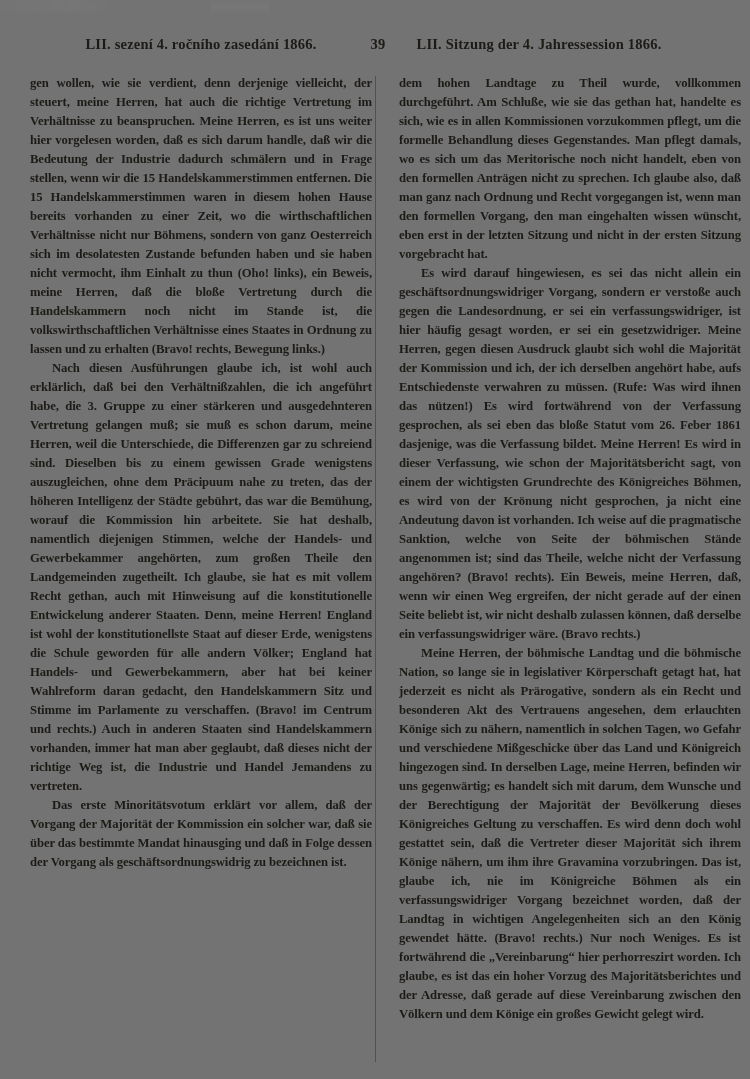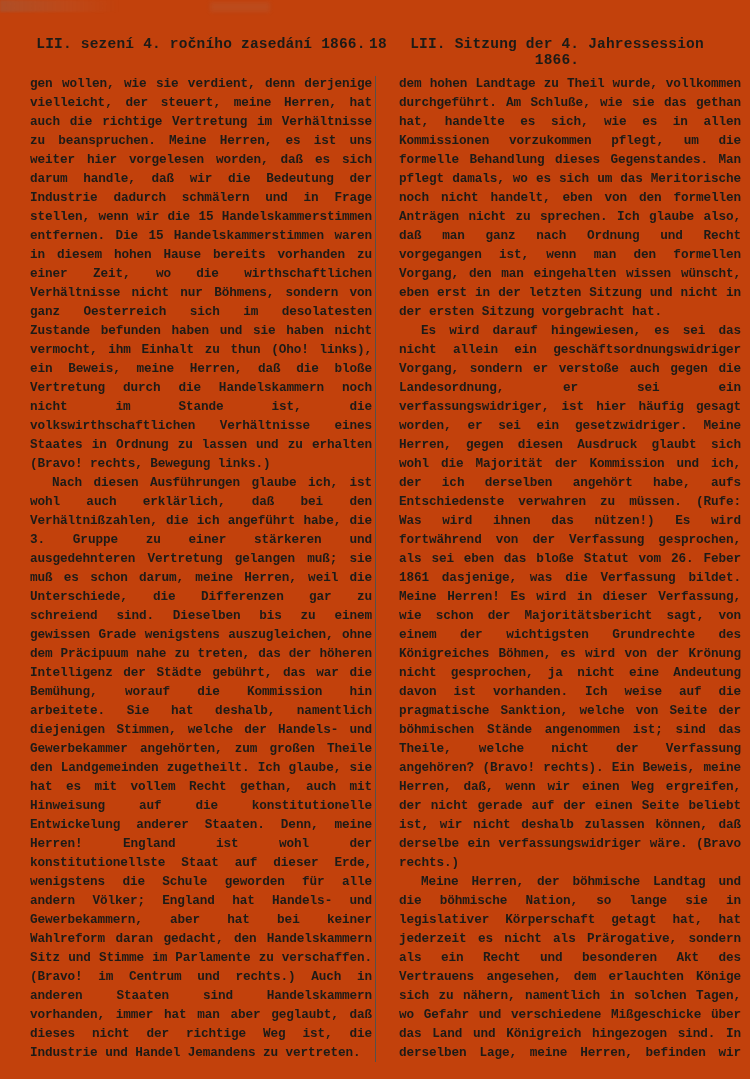--- a/index.html
+++ b/index.html
@@ -4,23 +4,23 @@
 <style>
   html, body {
     margin: 0;
     padding: 0;
     background: #ffffff;
   }
   .page {
     position: relative;
     width: 750px;
     height: 1079px;
-    background: #c2410c;
+    background: #737373;
     overflow: hidden;
-    font-family: Liberation Mono, monospace;
+    font-family: Liberation Serif, serif;
     color: #1d1b17;
   }
   
   .smudge {
     position: absolute;
     left: 0; top: 0;
     width: 120px; height: 12px;
     background: linear-gradient(90deg, rgba(120,120,120,.25), rgba(160,160,160,.08) 60%, transparent);
     filter: blur(1px);
   }
@@ -48,21 +48,21 @@
     text-align: center;
   }
   .hdr-num {
     position: absolute;
     left: 308px; top: 0;
     width: 80px;
     text-align: center;
   }
   .hdr-right {
     position: absolute;
-    left: 356px; top: 0;
+    left: 338px; top: 0;
     width: 342px;
     text-align: center;
   }
   main.columns {
     position: absolute;
     top: 74px;
     left: 30px;
     width: 692px;
     height: 992px;
   }
@@ -97,21 +97,21 @@
 </head>
 <body>
 
 <div class="page">
 
   <div class="smudge"></div>
   <div class="smudge2"></div>
 
   <header class="runhead">
     <span class="hdr-left">LII. sezení 4. ročního zasedání 1866.</span>
-    <span class="hdr-num">18</span>
+    <span class="hdr-num">39</span>
     <span class="hdr-right">LII. Sitzung der 4. Jahressession 1866.</span>
   </header>
 
   <main class="columns">
     <section class="col col-left">
         <p class="noindent">gen wollen, wie sie verdient, denn derjenige vielleicht, der steuert, meine Herren, hat auch die richtige Vertretung im Verhältnisse zu beanspruchen. Meine Herren, es ist uns weiter hier vorgelesen worden, daß es sich darum handle, daß wir die Bedeutung der Industrie dadurch schmälern und in Frage stellen, wenn wir die 15 Handelskammerstimmen entfernen. Die 15 Handelskammerstimmen waren in diesem hohen Hause bereits vorhanden zu einer Zeit, wo die wirthschaftlichen Verhältnisse nicht nur Böhmens, sondern von ganz Oesterreich sich im desolatesten Zustande befunden haben und sie haben nicht vermocht, ihm Einhalt zu thun (Oho! links), ein Beweis, meine Herren, daß die bloße Vertretung durch die Handelskammern noch nicht im Stande ist, die volkswirthschaftlichen Verhältnisse eines Staates in Ordnung zu lassen und zu erhalten (Bravo! rechts, Bewegung links.)</p>
         <p class="">Nach diesen Ausführungen glaube ich, ist wohl auch erklärlich, daß bei den Verhältnißzahlen, die ich angeführt habe, die 3. Gruppe zu einer stärkeren und ausgedehnteren Vertretung gelangen muß; sie muß es schon darum, meine Herren, weil die Unterschiede, die Differenzen gar zu schreiend sind. Dieselben bis zu einem gewissen Grade wenigstens auszugleichen, ohne dem Präcipuum nahe zu treten, das der höheren Intelligenz der Städte gebührt, das war die Bemühung, worauf die Kommission hin arbeitete. Sie hat deshalb, namentlich diejenigen Stimmen, welche der Handels- und Gewerbekammer angehörten, zum großen Theile den Landgemeinden zugetheilt. Ich glaube, sie hat es mit vollem Recht gethan, auch mit Hinweisung auf die konstitutionelle Entwickelung anderer Staaten. Denn, meine Herren! England ist wohl der konstitutionellste Staat auf dieser Erde, wenigstens die Schule geworden für alle andern Völker; England hat Handels- und Gewerbekammern, aber hat bei keiner Wahlreform daran gedacht, den Handelskammern Sitz und Stimme im Parlamente zu verschaffen. (Bravo! im Centrum und rechts.) Auch in anderen Staaten sind Handelskammern vorhanden, immer hat man aber geglaubt, daß dieses nicht der richtige Weg ist, die Industrie und Handel Jemandens zu vertreten.</p>
         <p class="">Das erste Minoritätsvotum erklärt vor allem, daß der Vorgang der Majorität der Kommission ein solcher war, daß sie über das bestimmte Mandat hinausging und daß in Folge dessen der Vorgang als geschäftsordnungswidrig zu bezeichnen ist.</p>
       </section>
     <div class="divider"></div>

